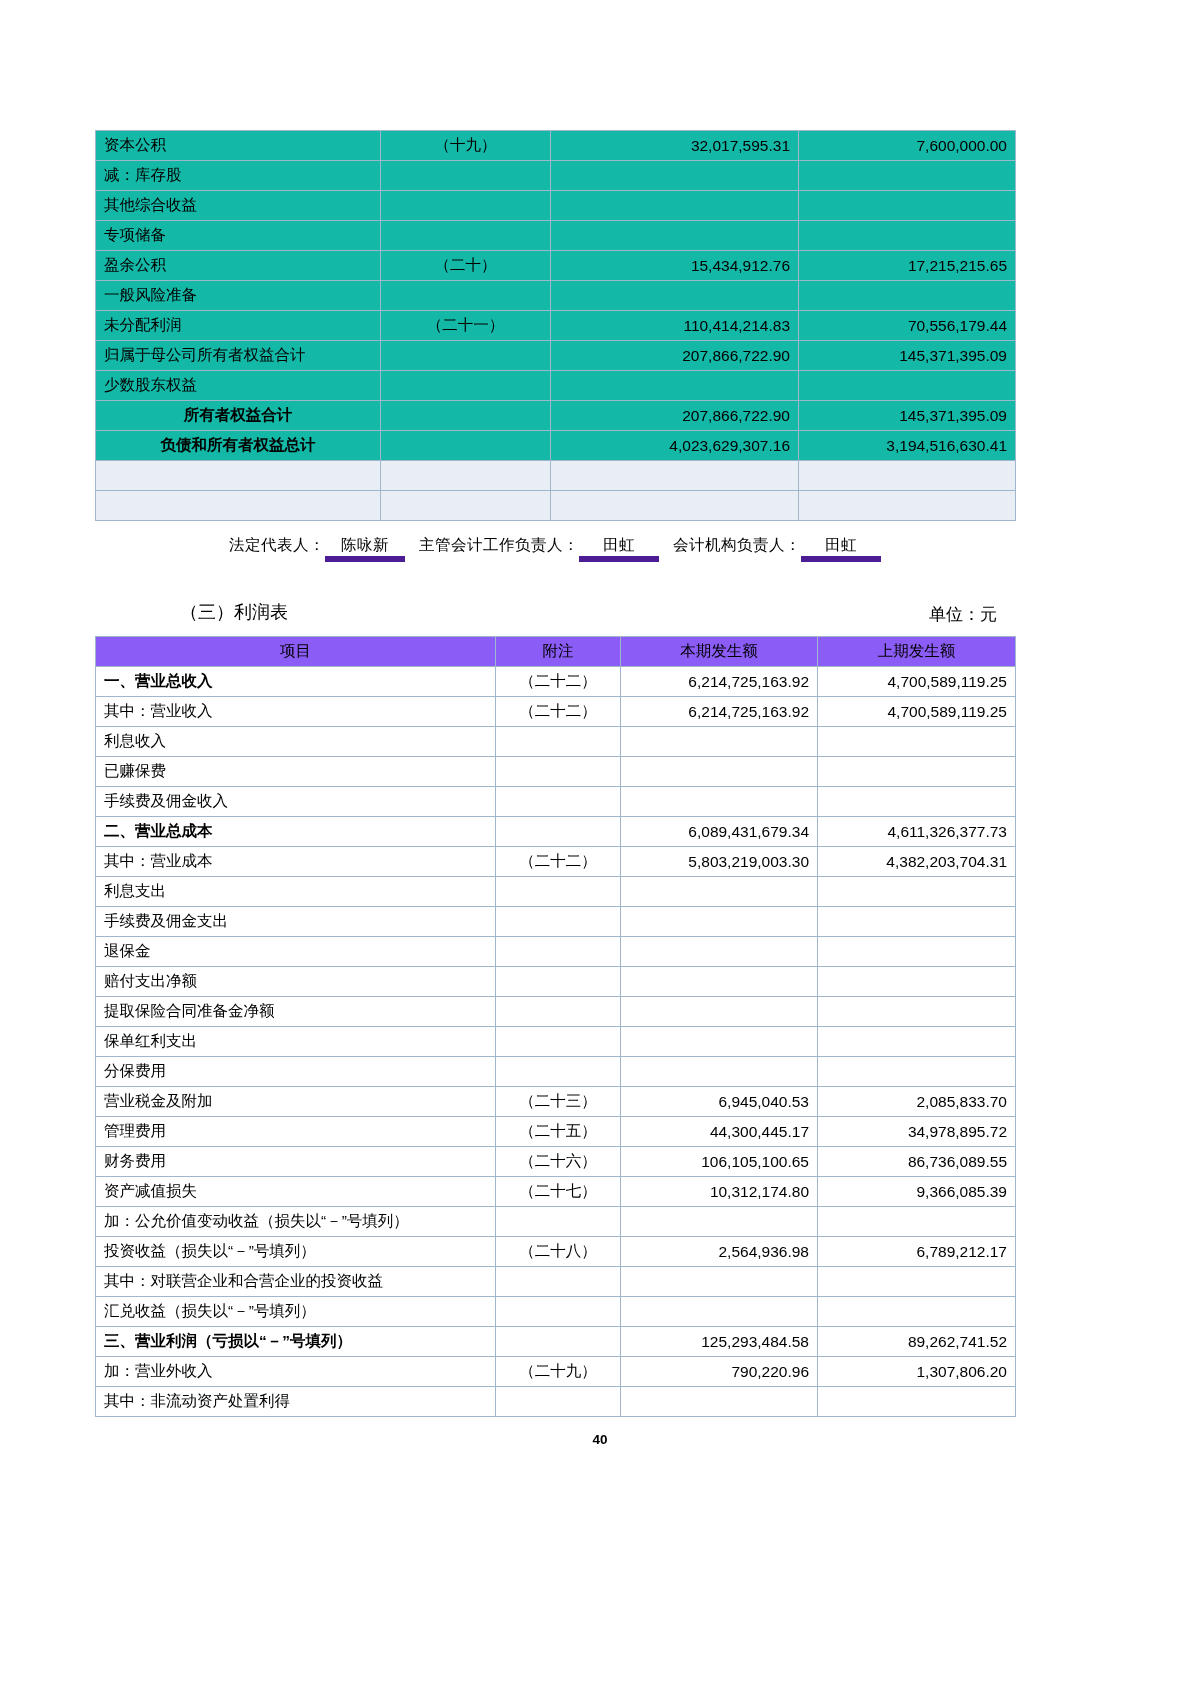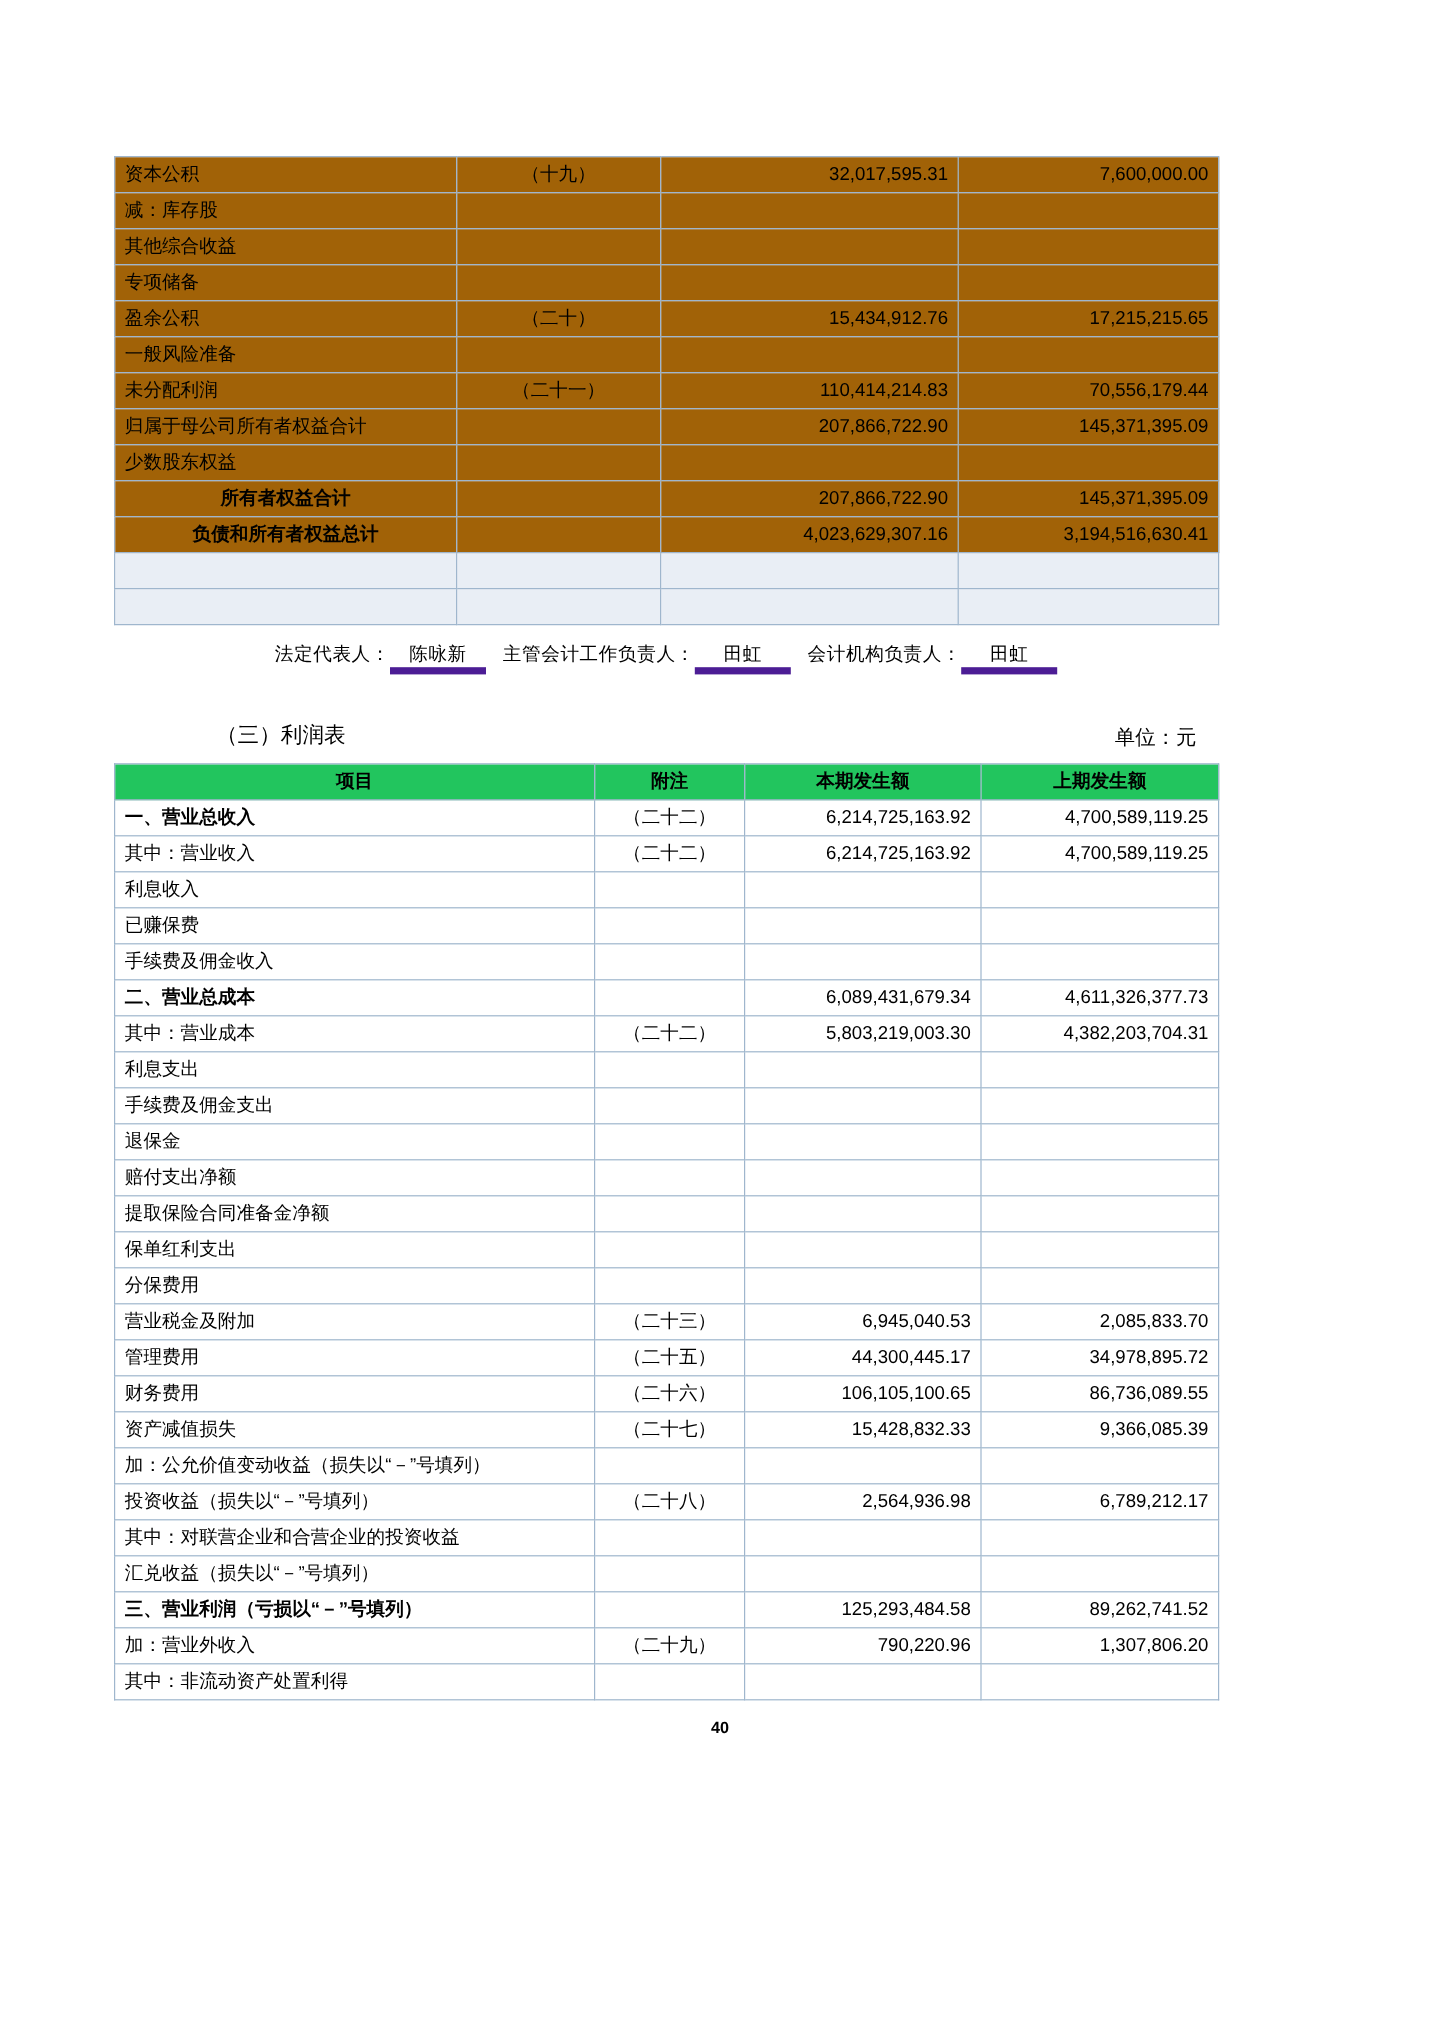--- a/index.html
+++ b/index.html
@@ -34,21 +34,21 @@
     font-size: 15.5px;
   }
   table.fin td {
     border: 1px solid #9fb6cd;
     height: 30px;
     padding: 2px 8px;
     vertical-align: middle;
     box-sizing: border-box;
   }
   
-  .bs td { background: #a16207; }
+  .bs td { background: #14b8a6; }
   .bs tr.plain td { background: #e9eef5; }
 
   .c-item { width: 285px; text-align: left; }
   .c-note { width: 170px; text-align: center; }
   .c-cur  { width: 248px; text-align: right; padding-right: 10px; }
   .c-pre  { width: 217px; text-align: right; padding-right: 10px; }
 
   .bold { font-weight: bold; }
   .center { text-align: center; }
 
@@ -83,23 +83,23 @@
     position: absolute;
     right: 18px;
     top: 3px;
     font-size: 17px;
   }
   table.is {
     margin-top: 6px;
   }
   table.is td { background: #ffffff; }
   table.is tr.header td {
-    background: #22c55e;
+    background: #8b5cf6;
     text-align: center;
-    font-weight: bold;
+    font-weight: normal;
   }
   table.is td.c-item { width: 400px; }
   table.is td.c-note { width: 125px; }
   table.is td.c-cur { width: 197px; }
   table.is td.c-pre { width: 198px; }
 
   .pagenum {
     position: absolute;
     left: 0;
     right: 0;
@@ -313,21 +313,21 @@
         </tr>
         <tr>
           <td class="c-item">财务费用</td>
           <td class="c-note">（二十六）</td>
           <td class="c-cur">106,105,100.65</td>
           <td class="c-pre">86,736,089.55</td>
         </tr>
         <tr>
           <td class="c-item">资产减值损失</td>
           <td class="c-note">（二十七）</td>
-          <td class="c-cur">15,428,832.33</td>
+          <td class="c-cur">10,312,174.80</td>
           <td class="c-pre">9,366,085.39</td>
         </tr>
         <tr>
           <td class="c-item">加：公允价值变动收益（损失以“－”号填列）</td>
           <td class="c-note"></td>
           <td class="c-cur"></td>
           <td class="c-pre"></td>
         </tr>
         <tr>
           <td class="c-item">投资收益（损失以“－”号填列）</td>

